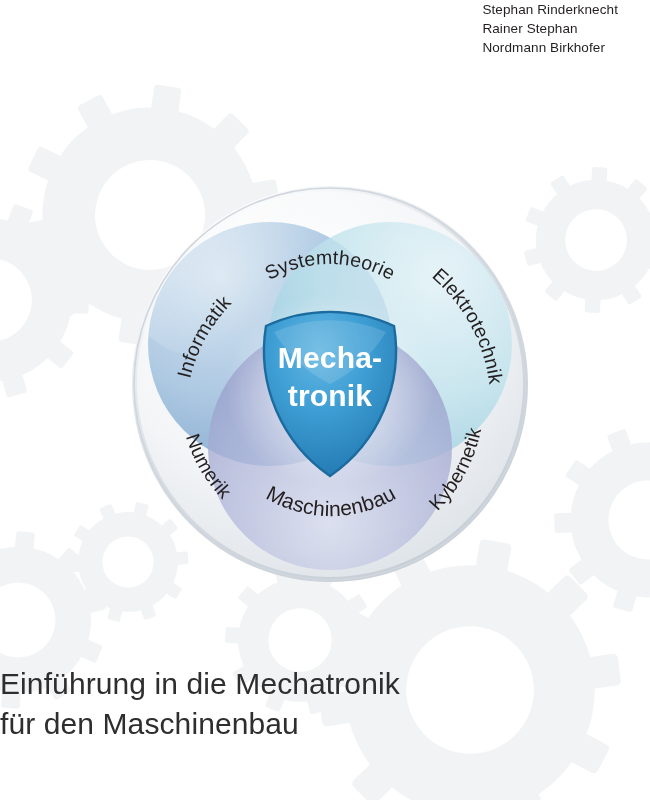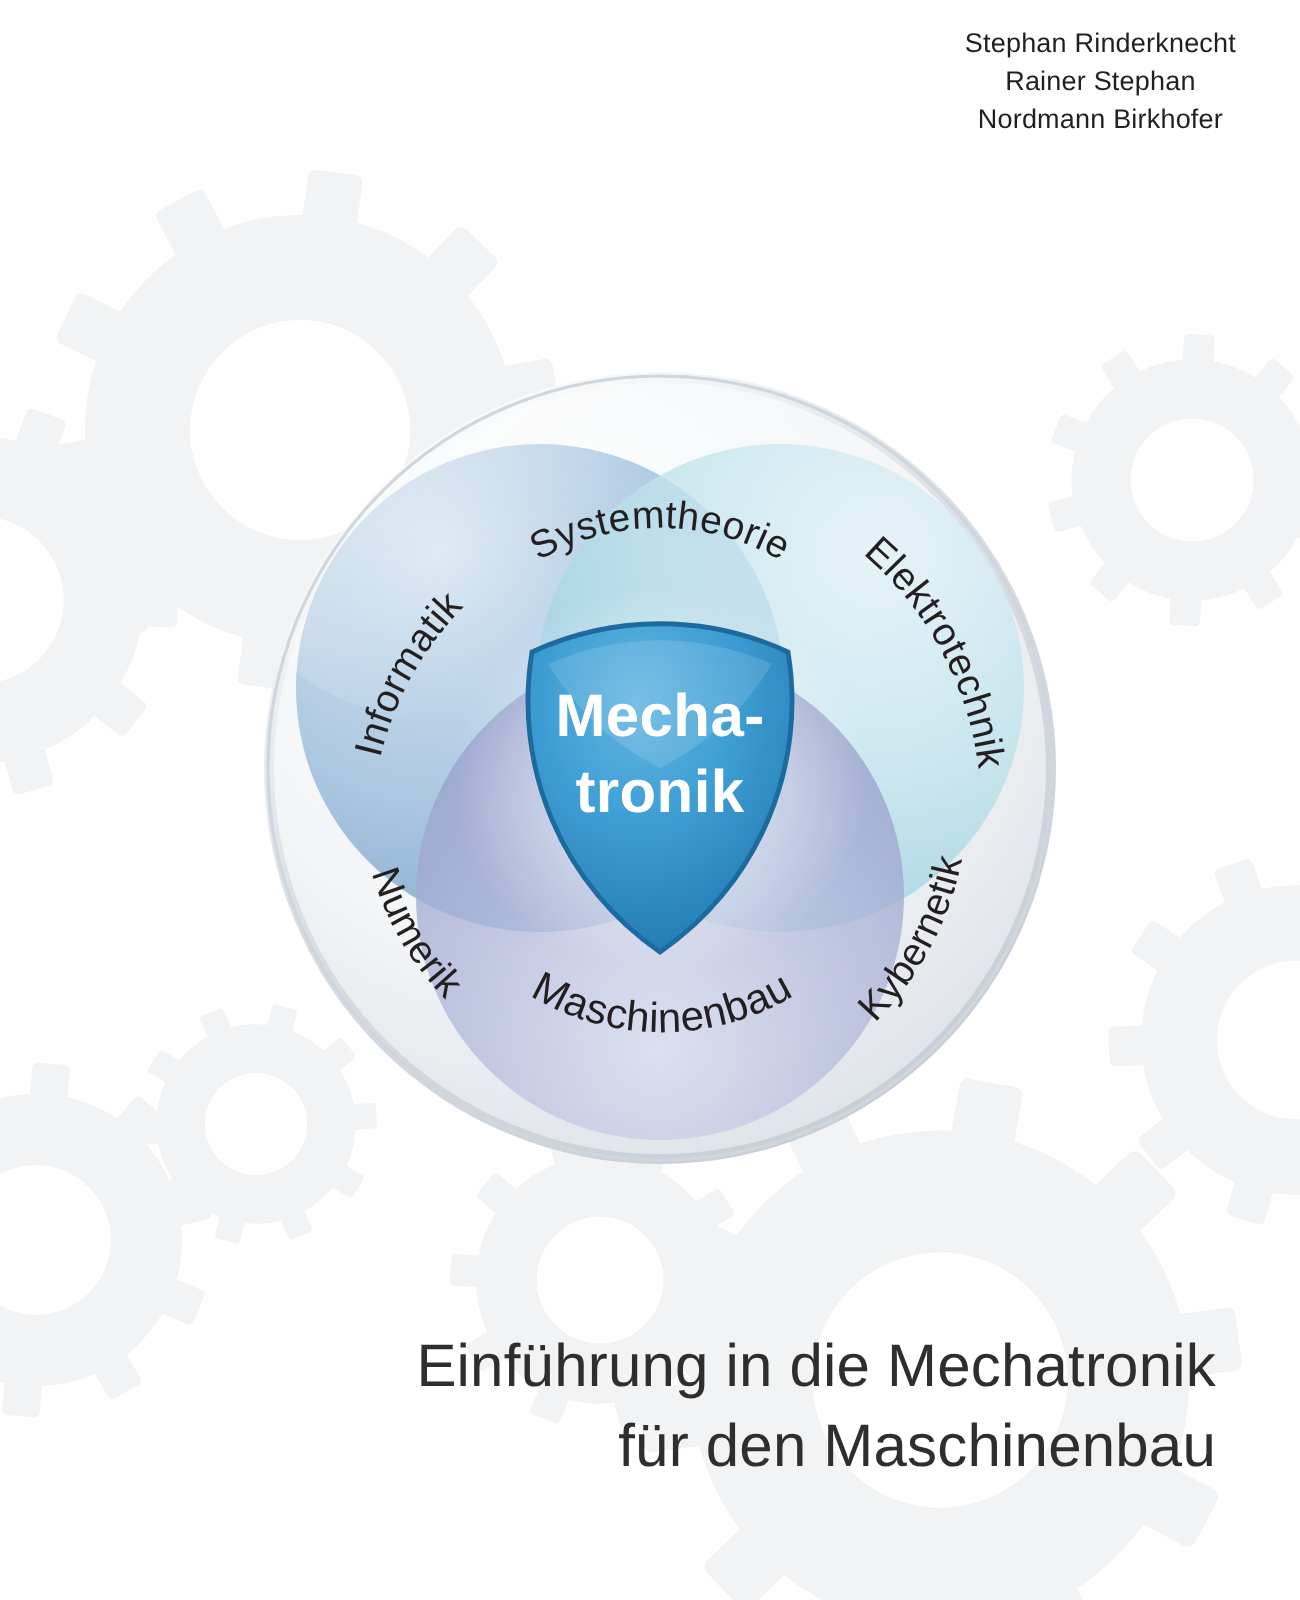--- a/index.html
+++ b/index.html
@@ -27,23 +27,23 @@
     left: 0; top: 0;
     width: 650px;
     height: 800px;
     z-index: 0;
     pointer-events: none;
   }
   
   #authors {
     position: absolute;
     right: 32px;
-    top: 12px;
+    top: 0;
     z-index: 5;
-    text-align: center;
+    text-align: left;
     color: #231f20;
     font-size: 13.5px;
     line-height: 19px;
     letter-spacing: 0.1px;
   }
   #authors .author-line { display: block; white-space: pre; }
   
   #venn-wrap {
     position: absolute;
     left: 118px;
@@ -67,21 +67,21 @@
     text-anchor: middle;
     letter-spacing: 0.2px;
   }
   
   #title {
     position: absolute;
     left: 0;
     right: 42px;
     top: 664px;
     z-index: 6;
-    text-align: right;
+    text-align: left;
     color: #2e2e2e;
     font-size: 30px;
     line-height: 40px;
     letter-spacing: 0.1px;
   }
   #title .title-line { display: block; white-space: pre; }
 </style>
 </head>
 <body>
 

